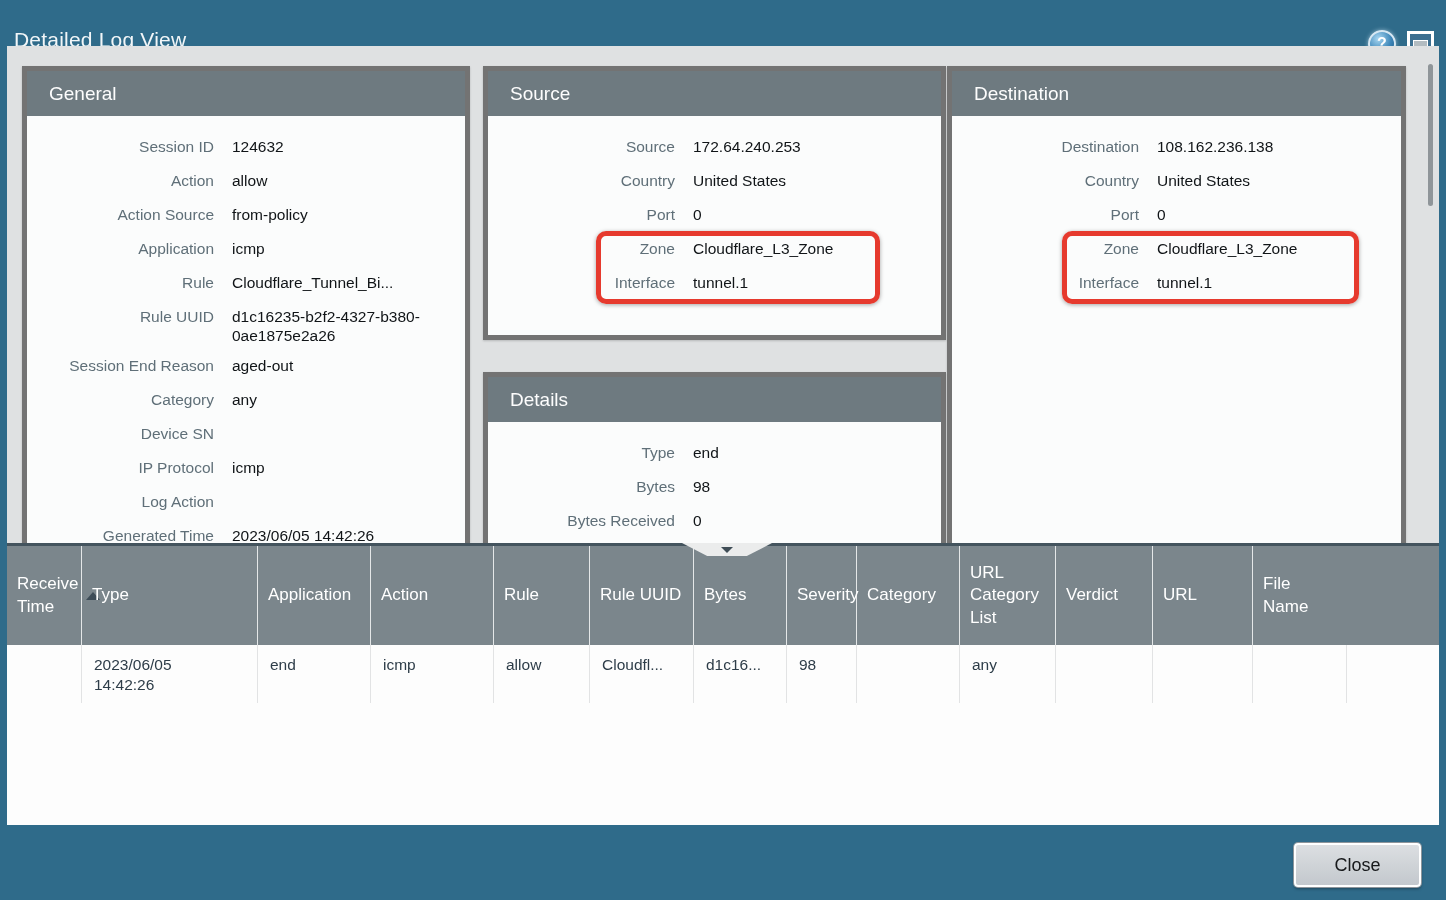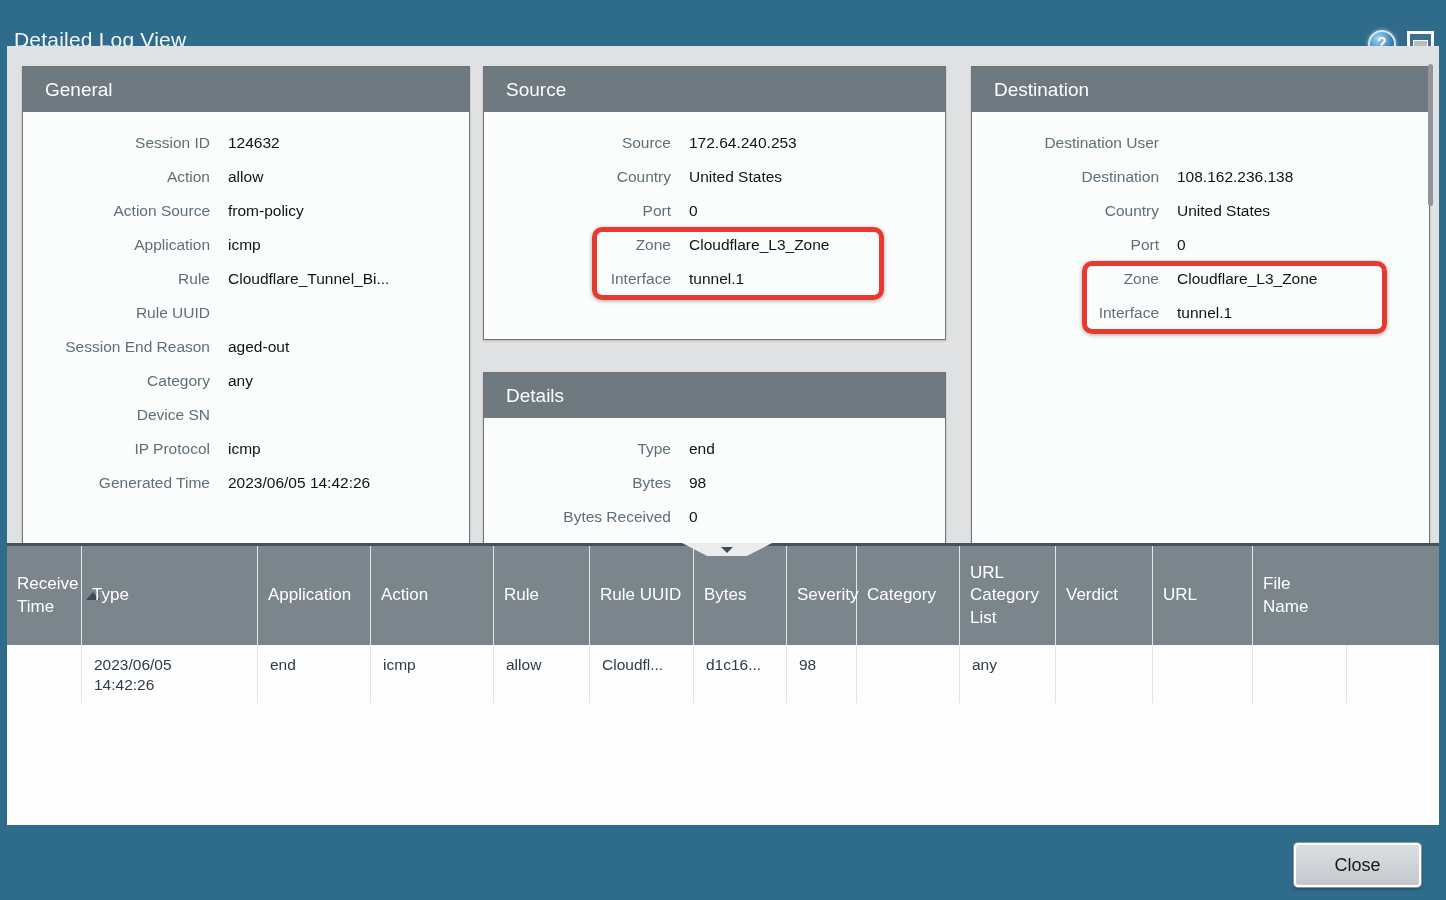--- a/index.html
+++ b/index.html
@@ -33,37 +33,37 @@
   .maxwin-icon .inner-rect {
     width: 15px; height: 10px; background: #b3bcc1; border: 1px solid #ffffff; margin-top: 1px;
   }
   
   .top-section {
     position: absolute; left: 7px; top: 46px; width: 1432px; height: 497px;
     background: #dfe1e2; overflow: hidden;
   }
   .panel {
     position: absolute; background: #fbfcfc;
-    border: 1px solid #737373; box-shadow: 0 1px 2px rgba(0,0,0,.18);
+    border: 5px solid #737373; box-shadow: 0 1px 2px rgba(0,0,0,.18);
   }
   .panel-header {
     height: 45px; background: #6e7a80; color: #fdfdfd;
     font-size: 19px; font-weight: 400; line-height: 45px; padding-left: 22px;
   }
   .panel-body { padding: 16px 12px 8px 0; font-size: 15.5px; }
   .frow { display: flex; align-items: flex-start; padding: 5px 0; min-height: 34px; }
   .flabel {
     width: 205px; flex: 0 0 205px; text-align: right; padding-right: 18px;
     color: #5f6f78; line-height: 1.25;
   }
   .fvalue { flex: 1; color: #101417; line-height: 1.25; padding-right: 10px; word-wrap: break-word; }
   .panel-general     { left: 15px;  top: 20px;  width: 448px; height: 600px; }
   .panel-source      { left: 476px; top: 20px;  width: 463px; height: 274px; }
   .panel-details     { left: 476px; top: 326px; width: 463px; height: 400px; }
-  .panel-destination { left: 964px; top: 20px;  width: 459px; height: 600px; }
+  .panel-destination { left: 940px; top: 20px;  width: 459px; height: 600px; }
   
   .highlight-group { position: relative; }
   .red-box {
     position: absolute; top: -3px; bottom: -2px;
     border: 5px solid #e63a2e; border-radius: 10px;
     box-shadow: 0 1px 4px rgba(0,0,0,.35);
     pointer-events: none;
   }
   .panel-source .red-box      { left: 108px; right: 49px; }
   .panel-destination .red-box { left: 110px; right: 30px; }
@@ -158,36 +158,41 @@
         <div class="frow">
             <div class="flabel">Application</div>
             <div class="fvalue">icmp</div>
           </div>
         <div class="frow">
             <div class="flabel">Rule</div>
             <div class="fvalue">Cloudflare_Tunnel_Bi...</div>
           </div>
         <div class="frow">
             <div class="flabel">Rule UUID</div>
+            <div class="fvalue">d1c16235-b2f2-4327-b380-0ae1875e2a26</div>
           </div>
         <div class="frow">
             <div class="flabel">Session End Reason</div>
             <div class="fvalue">aged-out</div>
           </div>
         <div class="frow">
             <div class="flabel">Category</div>
             <div class="fvalue">any</div>
           </div>
         <div class="frow">
             <div class="flabel">Device SN</div>
             <div class="fvalue"></div>
           </div>
         <div class="frow">
             <div class="flabel">IP Protocol</div>
             <div class="fvalue">icmp</div>
+          </div>
+        <div class="frow">
+            <div class="flabel">Log Action</div>
+            <div class="fvalue"></div>
           </div>
         <div class="frow">
             <div class="flabel">Generated Time</div>
             <div class="fvalue">2023/06/05 14:42:26</div>
           </div>
       </div>
     </div>
 
     <div class="panel panel-source">
       <div class="panel-header">Source</div>
@@ -233,24 +238,20 @@
             <div class="flabel">Bytes Received</div>
             <div class="fvalue">0</div>
           </div>
       </div>
     </div>
 
     <div class="panel panel-destination">
       <div class="panel-header">Destination</div>
       <div class="panel-body">
         <div class="frow">
-            <div class="flabel">Destination User</div>
-            <div class="fvalue"></div>
-          </div>
-        <div class="frow">
             <div class="flabel">Destination</div>
             <div class="fvalue">108.162.236.138</div>
           </div>
         <div class="frow">
             <div class="flabel">Country</div>
             <div class="fvalue">United States</div>
           </div>
         <div class="frow">
             <div class="flabel">Port</div>
             <div class="fvalue">0</div>

